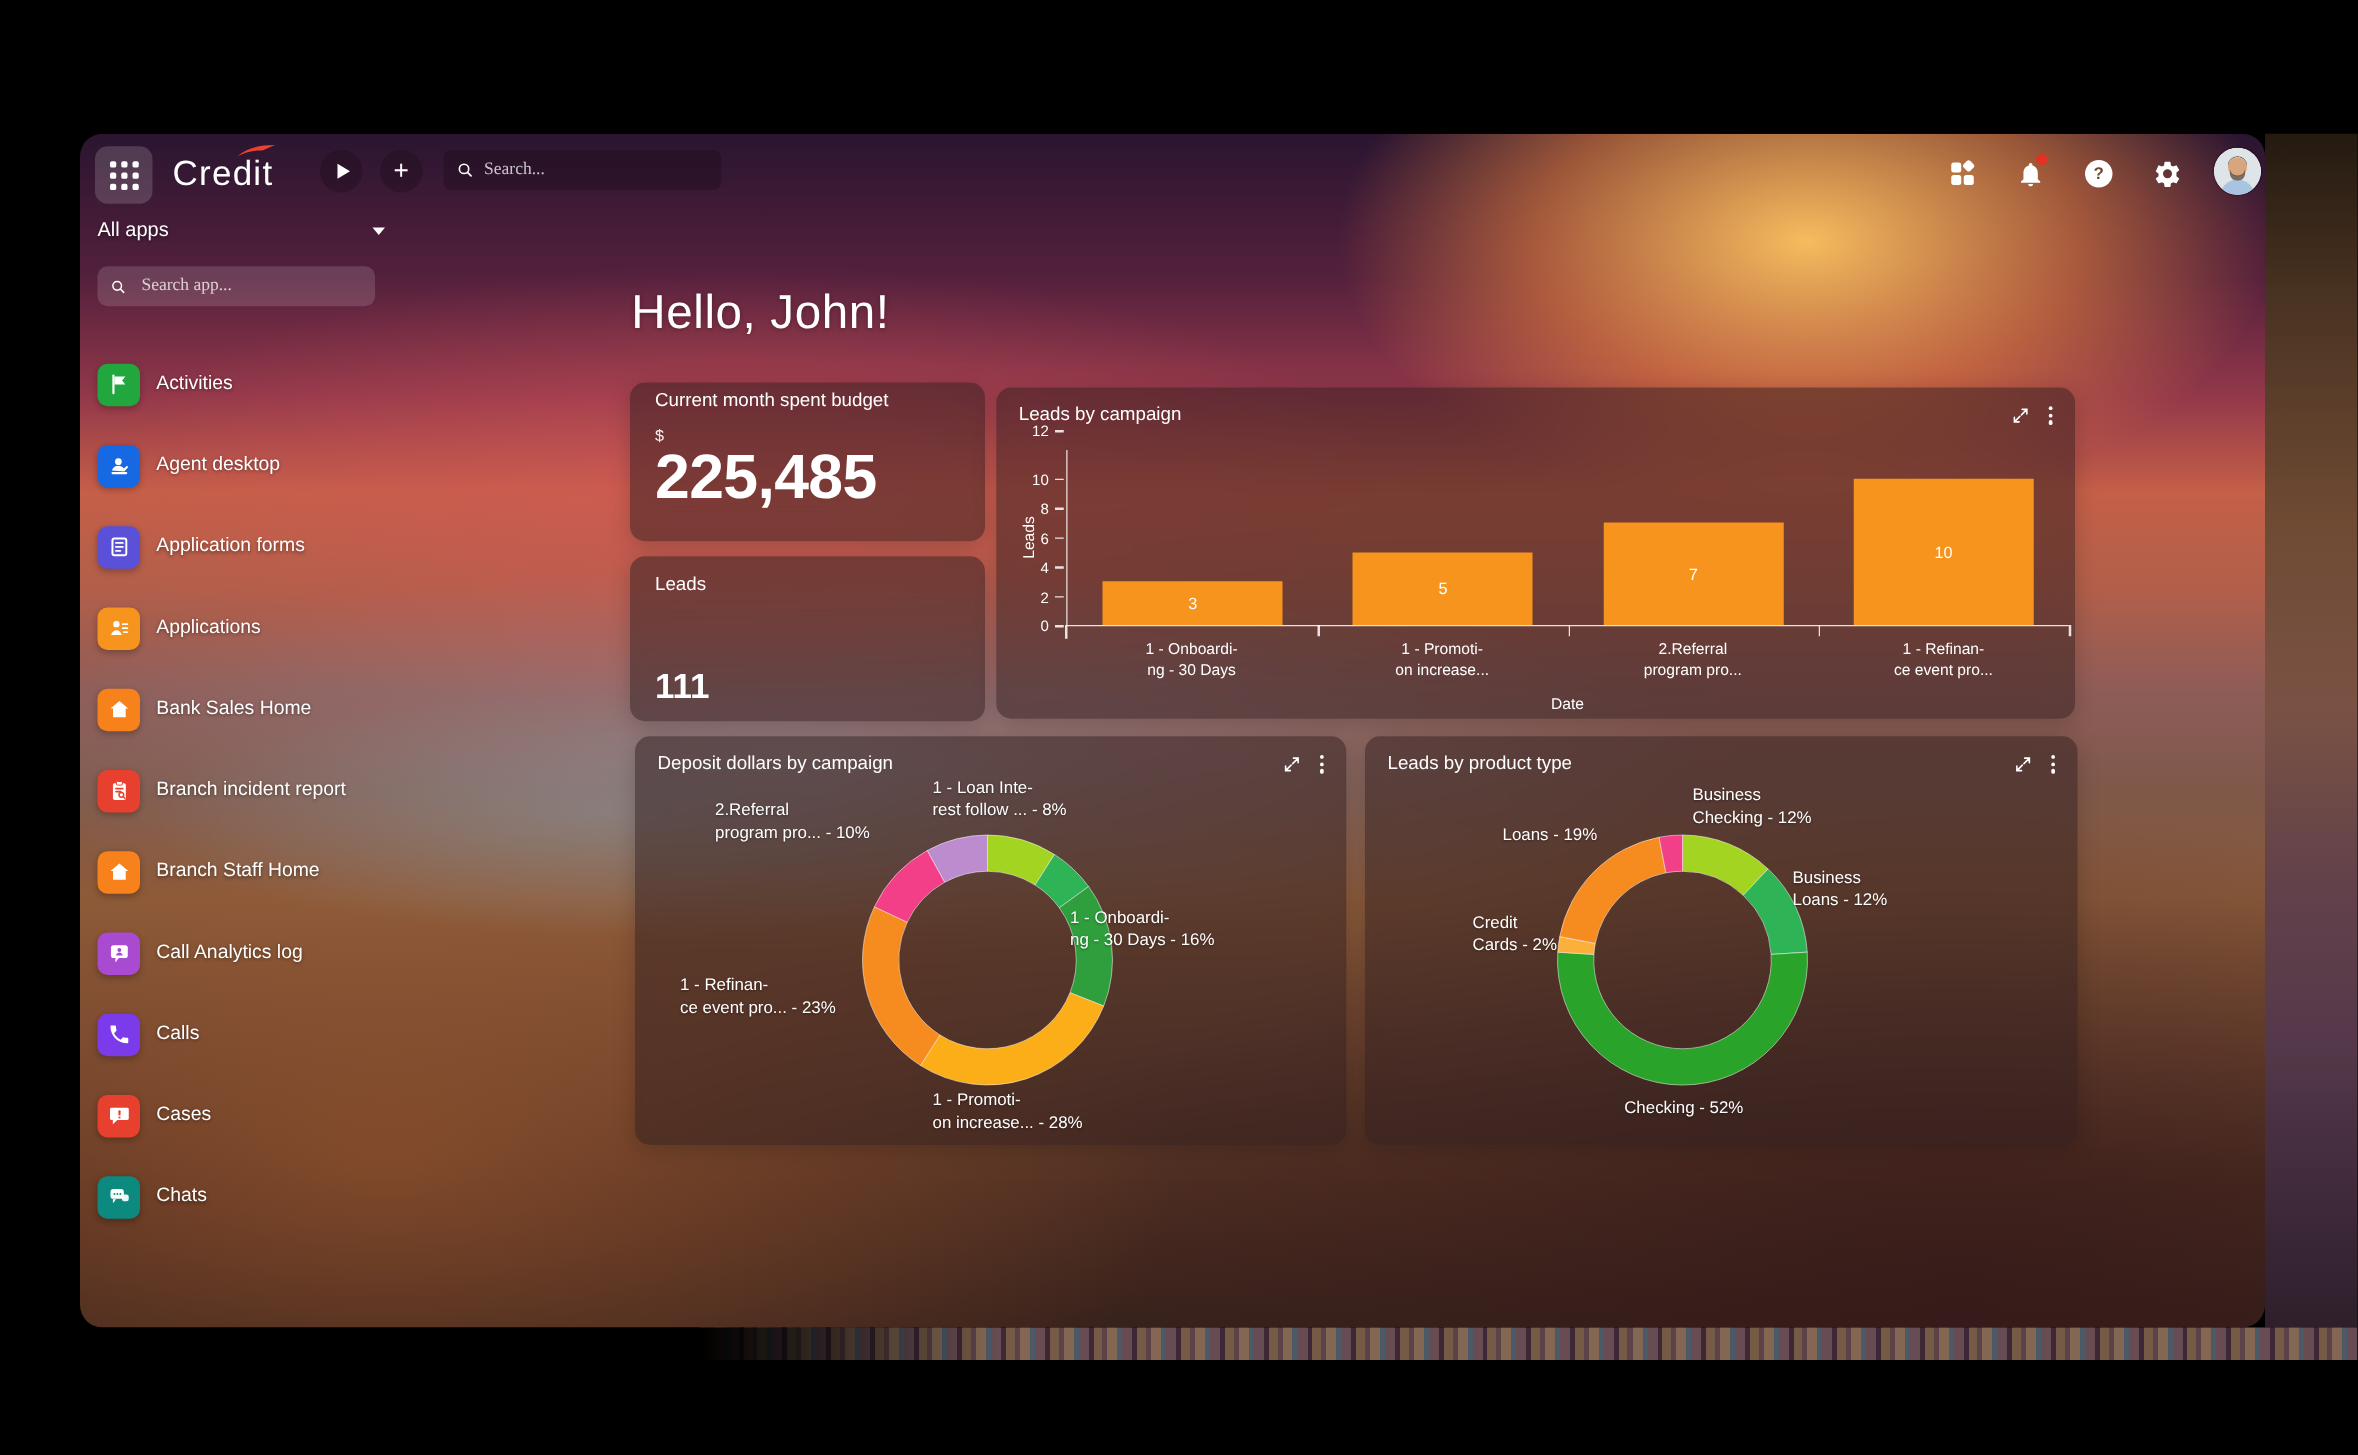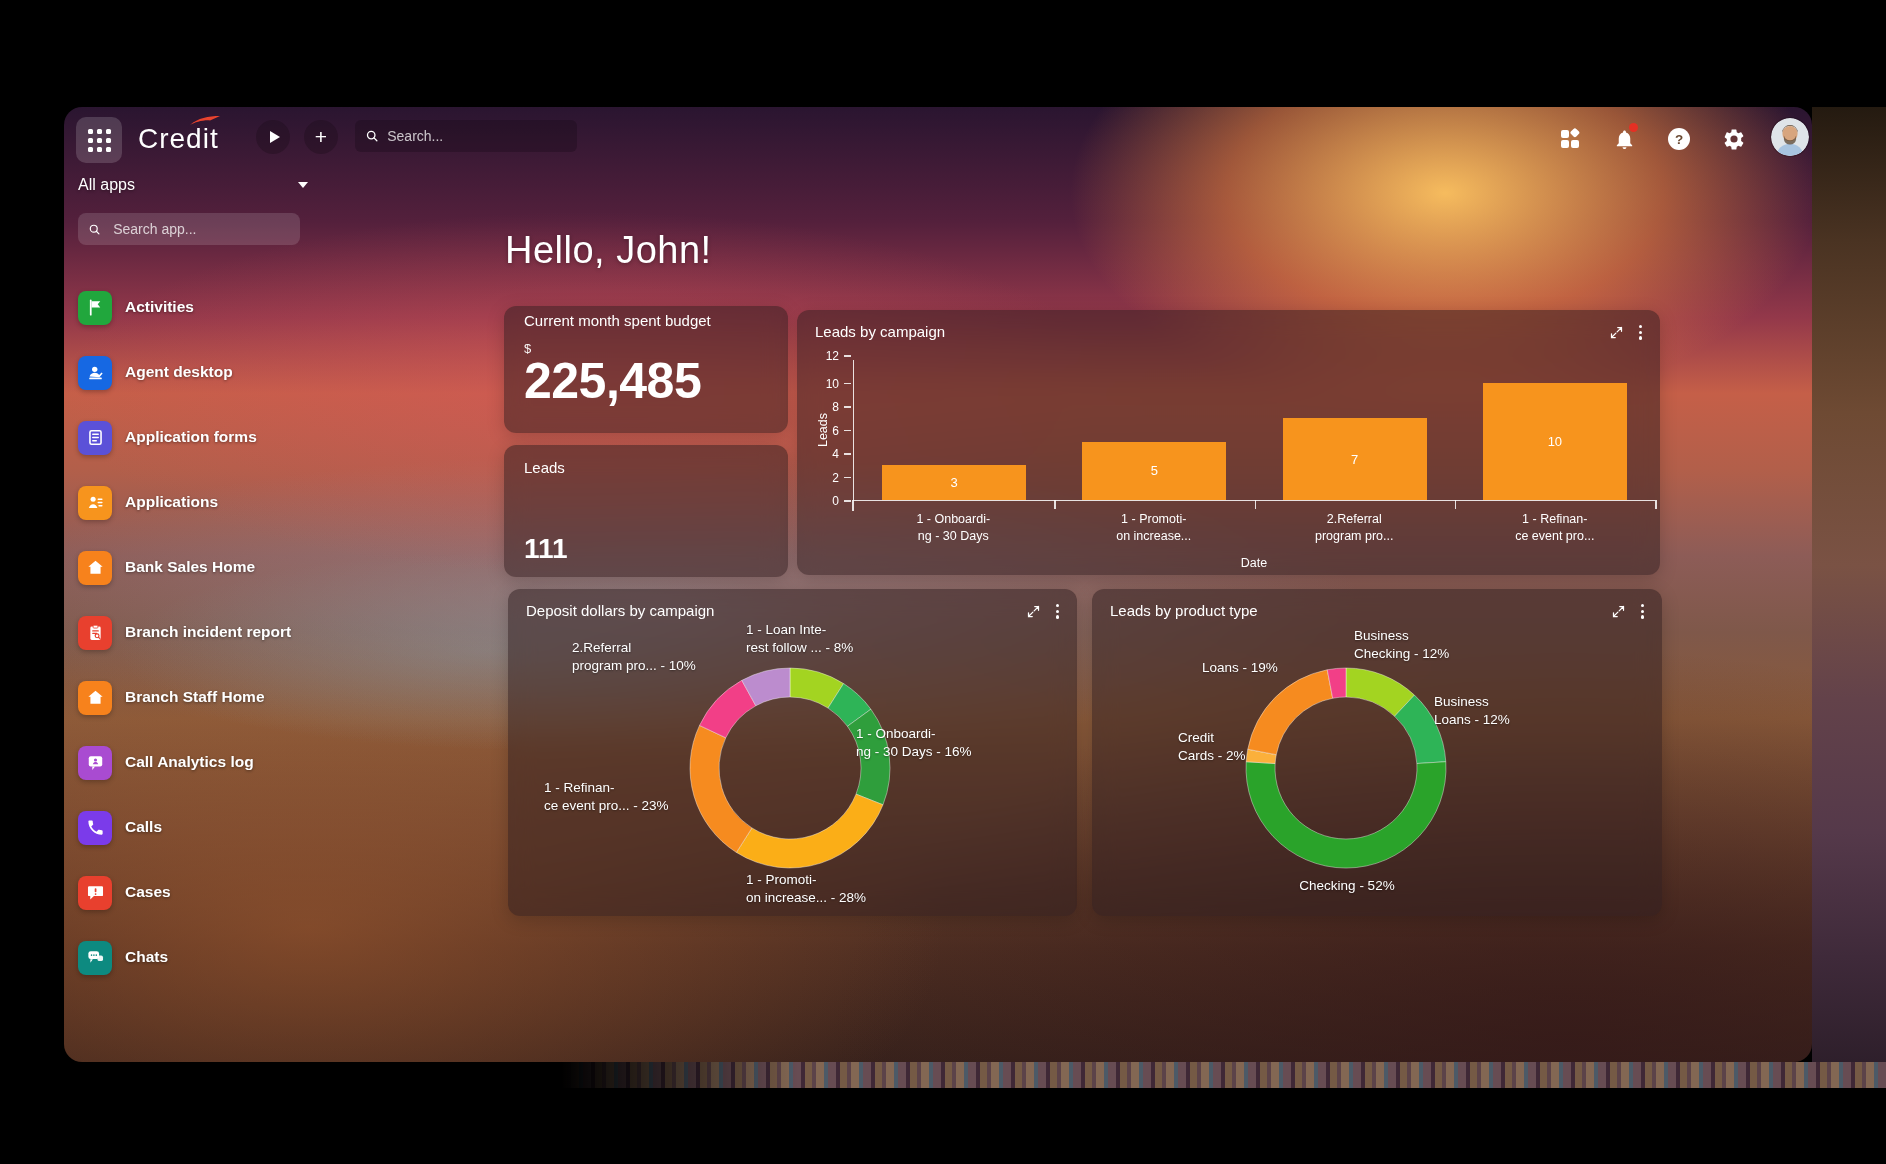--- a/index.html
+++ b/index.html
@@ -39,35 +39,35 @@
 
   .circle-btn { position:absolute; top:13px; width:34px; height:34px; border-radius:50%;
     background:rgba(28,14,26,.38); display:flex; align-items:center; justify-content:center; cursor:pointer; }
   .play-btn { left:192px; }
   .play-btn .tri { width:0; height:0; border-left:10px solid #fff; border-top:6.5px solid transparent; border-bottom:6.5px solid transparent; margin-left:3px; }
   .plus-btn { left:240px; font-size:21px; font-weight:400; color:#fff; }
 
   .top-search { position:absolute; left:291px; top:13px; width:222px; height:32px; border-radius:6px;
     background:rgba(22,10,22,.32); display:flex; align-items:center; padding:0 10px; gap:8px; }
   .top-search input, .app-search input { background:transparent; border:none; outline:none; color:#fff;
-    font-size:14px; width:100%; font-family:Liberation Sans, sans-serif; }
+    font-size:14px; width:100%; font-family:Liberation Serif, serif; }
   .top-search input::placeholder, .app-search input::placeholder { color:rgba(255,255,255,.75); }
 
   .top-right-btn { position:absolute; top:19px; width:26px; height:26px; display:flex; align-items:center; justify-content:center; cursor:pointer; }
   .bell-badge { position:absolute; right:-1px; top:-3px; width:9px; height:9px; border-radius:50%; background:#e53024; }
   .avatar { position:absolute; left:1707px; top:11px; width:38px; height:38px; border-radius:50%; overflow:hidden; cursor:pointer; box-shadow:0 0 0 1px rgba(0,0,0,.2); }
 
   
   .workspace { position:absolute; left:14px; top:64px; width:248px; height:28px; display:flex; align-items:center; cursor:pointer; }
   .workspace .lbl { font-size:16px; text-shadow:0 1px 3px rgba(0,0,0,.4); }
   .workspace .caret { margin-left:auto; margin-right:18px; width:0; height:0;
     border-left:5px solid transparent; border-right:5px solid transparent; border-top:6px solid #fff; }
   .app-search { position:absolute; left:14px; top:106px; width:222px; height:32px; border-radius:8px;
     background:rgba(255,255,255,.14); display:flex; align-items:center; padding:0 10px; gap:12px; }
-  .side-items { position:absolute; left:14px; top:168px; width:270px;font-weight:bold; }
+  .side-items { position:absolute; left:14px; top:168px; width:270px; }
   .side-item { height:65px; display:flex; align-items:center; gap:13px; cursor:pointer; }
   .side-item .tile { flex:0 0 34px; width:34px; height:34px; border-radius:8px;
     display:flex; align-items:center; justify-content:center; box-shadow:0 2px 5px rgba(0,0,0,.25); }
   .side-item .lbl { font-size:15.5px; line-height:1.22; width:180px; text-shadow:0 1px 3px rgba(0,0,0,.45); }
 
   
   .greeting { position:absolute; left:441px; top:122px; font-size:38px; font-weight:300; letter-spacing:.5px;
     text-shadow:0 1px 4px rgba(0,0,0,.3); }
 
   .card { position:absolute; background:rgba(48,31,32,.52); border-radius:12px;
@@ -358,21 +358,21 @@
           <i></i>
         </div>
         <div class="ytick" style="bottom: 94px;">
           <span>8</span>
           <i></i>
         </div>
         <div class="ytick" style="bottom: 117.5px;">
           <span>10</span>
           <i></i>
         </div>
-        <div class="ytick" style="bottom: 145px;">
+        <div class="ytick" style="bottom: 156px;">
           <span>12</span>
           <i></i>
         </div>
       </div>
     <div class="bar-plot" id="bar-plot">
       <div class="bars" id="bar-bars">
           <div class="slot">
             <div class="bar" style="height: 25%; background: rgb(247, 148, 29);">
               <span class="val">3</span>
             </div>

